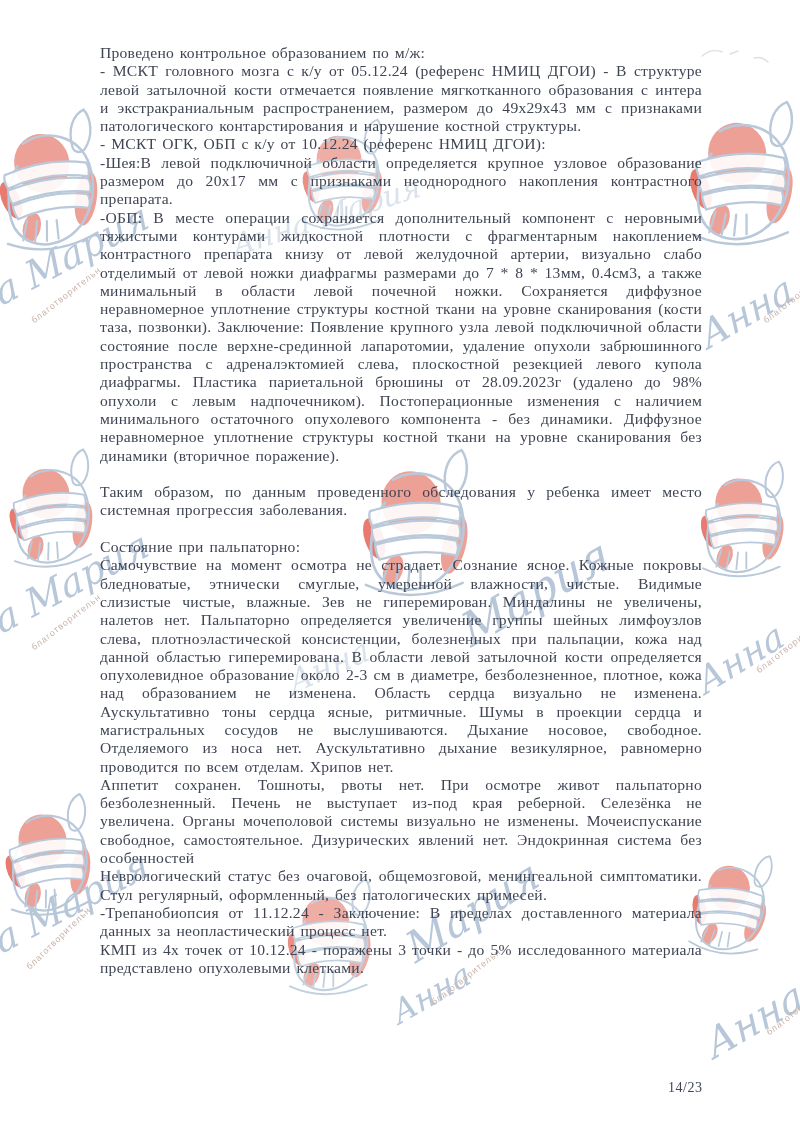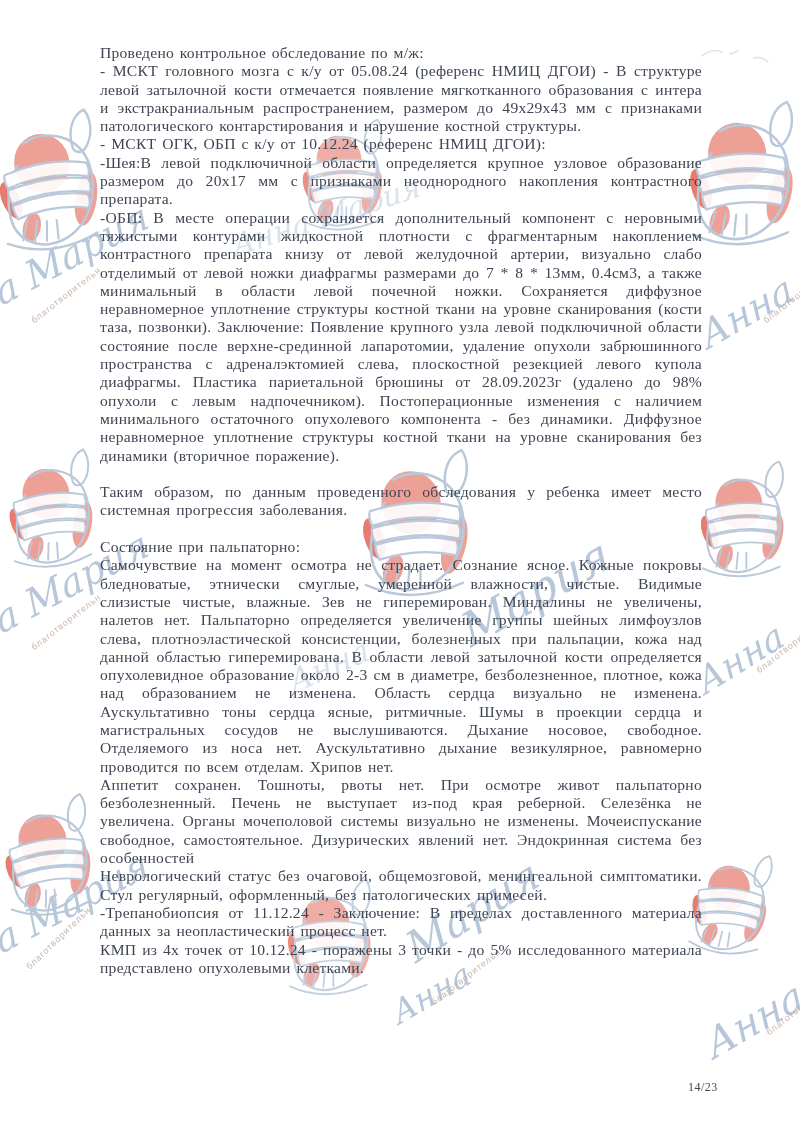--- a/index.html
+++ b/index.html
@@ -48,23 +48,23 @@
     left:100px;top:44px;width:602px;
     color:var(--ink);
     font-size:15.6px;line-height:18.3px;
     letter-spacing:.25px;word-spacing:1.6px;
     text-align:justify;
   }
   .doc p{margin:0;}
   .doc p.gap-before{margin-top:18.3px;}
   .page-number{
     position:absolute;z-index:2;
-    left:688px;top:1080px;
+    left:668px;top:1080px;
     color:var(--ink);
-    font-size:12px;letter-spacing:.5px;font-family:Liberation Serif, serif;
+    font-size:14px;letter-spacing:.5px;font-family:Liberation Serif, serif;
   }
 </style>
 </head>
 <body>
 
 <div class="page">
 
   <div class="wm-layer">
 
     <svg width="0" height="0" style="position:absolute">
@@ -139,22 +139,22 @@
 
     <span class="wm-script" style="left:400px;top:932px;font-size:42px;transform:rotate(-32deg) skewX(-6deg)">Мария</span>
     <span class="wm-script" style="left:388px;top:1000px;font-size:32px;transform:rotate(-30deg) skewX(-6deg)">Анна</span>
     <span class="wm-sub" style="left:430px;top:1000px;transform:rotate(-38deg)">благотворительн</span>
 
     <span class="wm-script" style="left:700px;top:1028px;font-size:40px;transform:rotate(-30deg) skewX(-6deg)">Анна</span>
     <span class="wm-sub" style="left:765px;top:1030px;transform:rotate(-38deg)">благотворительн</span>
   </div>
 
   <div class="doc">
-    <p>Проведено контрольное обследование по м/ж:</p>
-    <p>- МСКТ головного мозга с к/у от 05.08.24 (референс НМИЦ ДГОИ) - В структуре левой затылочной кости отмечается появление мягкотканного образования с интера и экстракраниальным распространением, размером до 49х29х43 мм с признаками патологического контарстирования и нарушение костной структуры.</p>
+    <p>Проведено контрольное образованием по м/ж:</p>
+    <p>- МСКТ головного мозга с к/у от 05.12.24 (референс НМИЦ ДГОИ) - В структуре левой затылочной кости отмечается появление мягкотканного образования с интера и экстракраниальным распространением, размером до 49х29х43 мм с признаками патологического контарстирования и нарушение костной структуры.</p>
     <p>- МСКТ ОГК, ОБП с к/у от 10.12.24 (референс НМИЦ ДГОИ):</p>
     <p>-Шея:В левой подключичной области определяется крупное узловое образование размером до 20х17 мм с признаками неоднородного накопления контрастного препарата.</p>
     <p>-ОБП: В месте операции сохраняется дополнительный компонент с неровными тяжистыми контурами жидкостной плотности с фрагментарным накоплением контрастного препарата книзу от левой желудочной артерии, визуально слабо отделимый от левой ножки диафрагмы размерами до 7 * 8 * 13мм, 0.4см3, а также минимальный в области левой почечной ножки. Сохраняется диффузное неравномерное уплотнение структуры костной ткани на уровне сканирования (кости таза, позвонки). Заключение: Появление крупного узла левой подключичной области состояние после верхне-срединной лапаротомии, удаление опухоли забрюшинного пространства с адреналэктомией слева, плоскостной резекцией левого купола диафрагмы. Пластика париетальной брюшины от 28.09.2023г (удалено до 98% опухоли с левым надпочечником). Постоперационные изменения с наличием минимального остаточного опухолевого компонента - без динамики. Диффузное неравномерное уплотнение структуры костной ткани на уровне сканирования без динамики (вторичное поражение).</p>
     <p class="gap-before">Таким образом, по данным проведенного обследования у ребенка имеет место системная прогрессия заболевания.</p>
     <p class="gap-before">Состояние при пальпаторно:</p>
     <p>Самочувствие на момент осмотра не страдает. Сознание ясное. Кожные покровы бледноватые, этнически смуглые, умеренной влажности, чистые. Видимые слизистые чистые, влажные. Зев не гиперемирован. Миндалины не увеличены, налетов нет. Пальпаторно определяется увеличение группы шейных лимфоузлов слева, плотноэластической консистенции, болезненных при пальпации, кожа над данной областью гиперемирована. В области левой затылочной кости определяется опухолевидное образование около 2-3 см в диаметре, безболезненное, плотное, кожа над образованием не изменена. Область сердца визуально не изменена. Аускультативно тоны сердца ясные, ритмичные. Шумы в проекции сердца и магистральных сосудов не выслушиваются. Дыхание носовое, свободное. Отделяемого из носа нет. Аускультативно дыхание везикулярное, равномерно проводится по всем отделам. Хрипов нет.</p>
     <p>Аппетит сохранен. Тошноты, рвоты нет. При осмотре живот пальпаторно безболезненный. Печень не выступает из-под края реберной. Селезёнка не увеличена. Органы мочеполовой системы визуально не изменены. Мочеиспускание свободное, самостоятельное. Дизурических явлений нет. Эндокринная система без особенностей</p>
     <p>Неврологический статус без очаговой, общемозговой, менингеальной симптоматики. Стул регулярный, оформленный, без патологических примесей.</p>
     <p>-Трепанобиопсия от 11.12.24 - Заключение: В пределах доставленного материала данных за неопластический процесс нет.</p>
     <p>КМП из 4х точек от 10.12.24 - поражены 3 точки - до 5% исследованного материала представлено опухолевыми клетками.</p>

